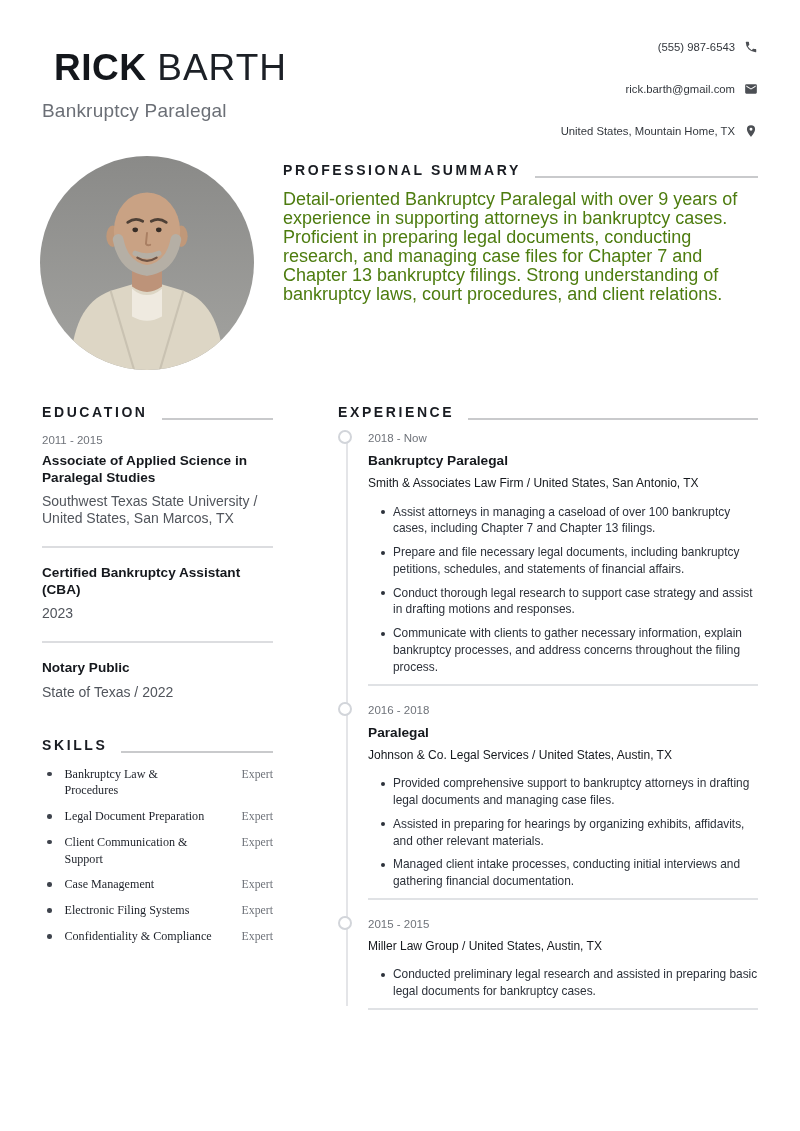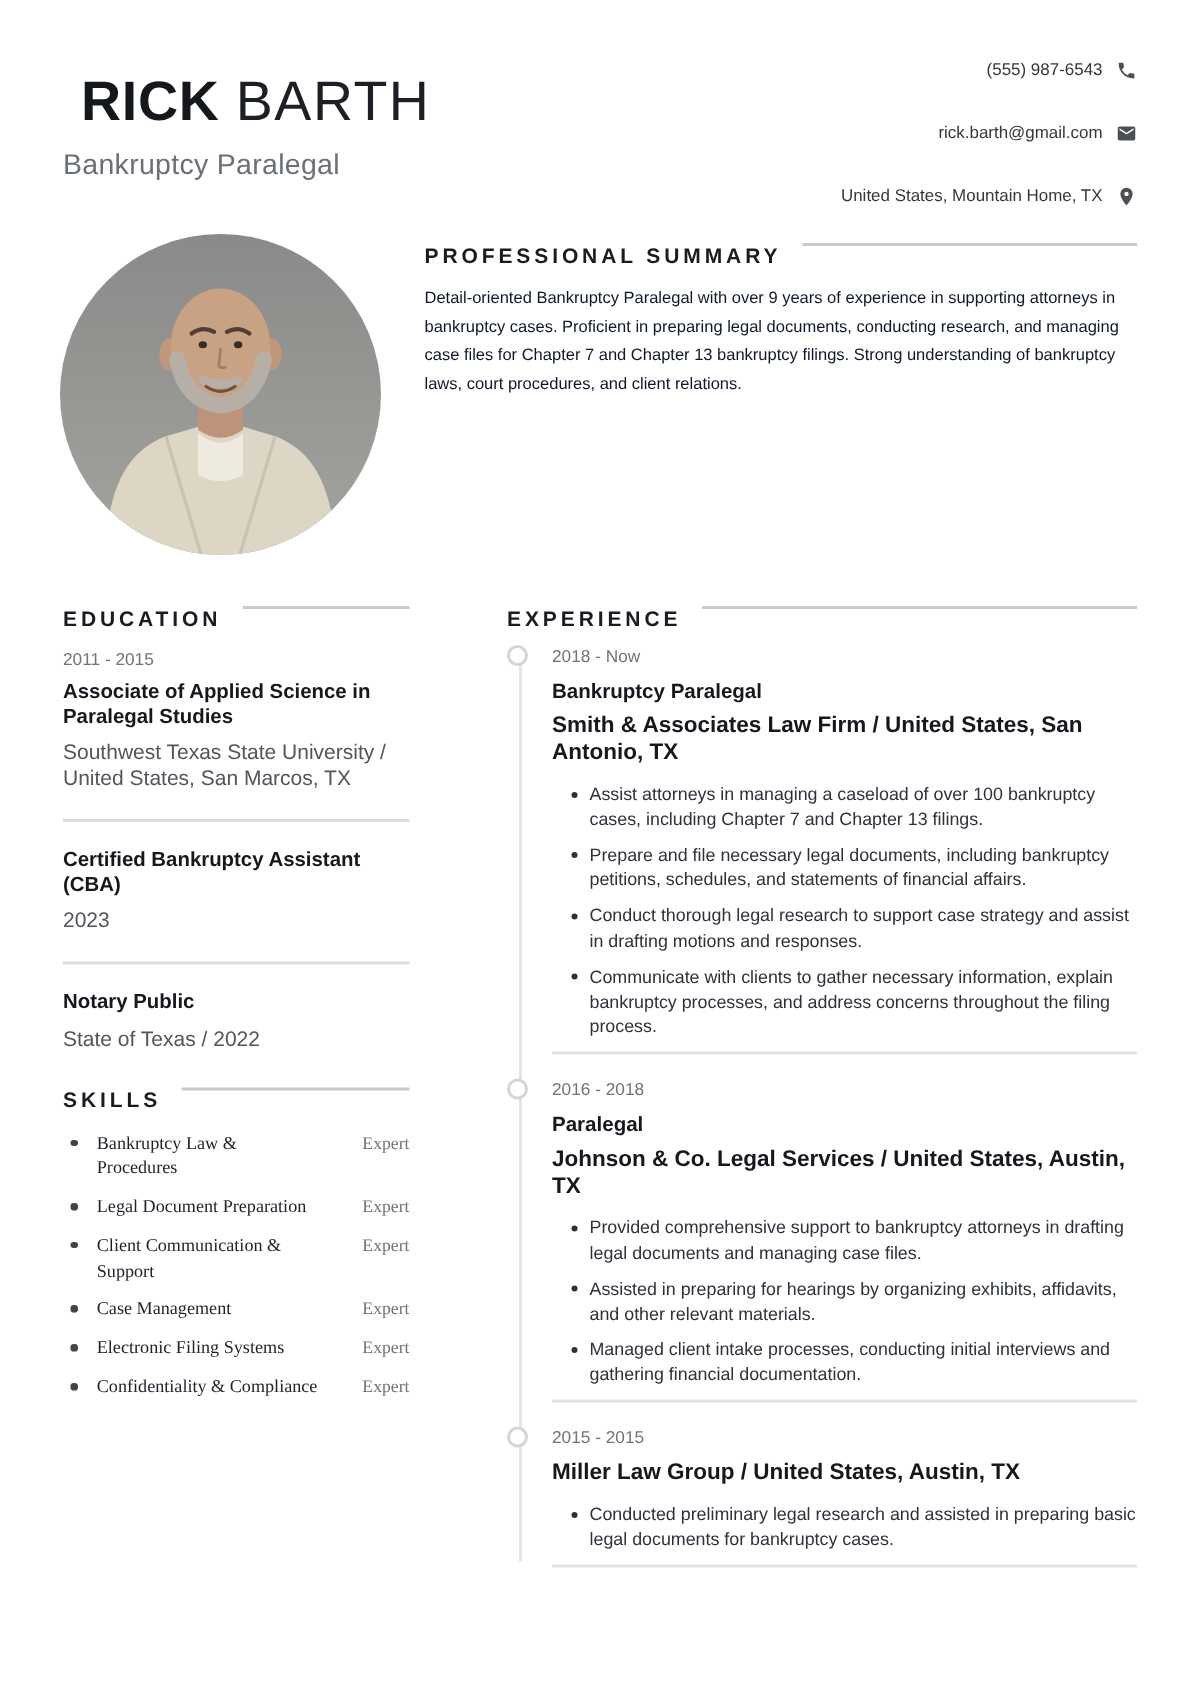--- a/index.html
+++ b/index.html
@@ -19,54 +19,54 @@
 
   .contact { position:absolute; top:40px; right:42px; display:flex; flex-direction:column; gap:28px; align-items:flex-end; }
   .contact-row { display:flex; align-items:center; gap:9px; font-size:11.3px; color:#33373d; }
   .contact-row svg { width:14px; height:14px; fill:#4c4f54; flex:none; }
 
   
   .photo { position:absolute; left:40px; top:156px; width:214px; height:214px; }
   .photo svg { width:100%; height:100%; display:block; }
 
   
-  .sec-head { display:flex; align-items:flex-start; }
+  .sec-head { display:flex; align-items:flex-end; }
   .sec-head h2 { margin:0; font-size:14px; font-weight:700; letter-spacing:2.6px; color:#191c22; white-space:nowrap; }
   .sec-head .rule { flex:1; height:2px; background:#c9cacc; margin-left:14px; }
 
   
   .summary { position:absolute; left:283px; top:162px; width:475px; }
-  .summary p { margin:12px 0 0; font-size:11px; line-height:18.9px; color:#0f172a; }
+  .summary p { margin:12px 0 0; font-size:18px; line-height:18.9px; color:#4d7c0f; }
 
   
   .left-col  { position:absolute; left:42px;  top:404px; width:231px; }
   .right-col { position:absolute; left:338px; top:404px; width:420px; }
 
   
   .edu-dates { font-size:11.5px; color:#6f737a; margin:14px 0 7px; }
   .edu-title { font-size:13.6px; font-weight:700; color:#15181d; line-height:16.5px; margin:0 0 7px; }
   .edu-sub   { font-size:14px; color:#51555c; line-height:17px; }
   .edu-divider { height:2px; background:#dcdde0; margin:19px 0 17px; border:0; }
 
   
-  .skills { margin-top:24px; }
+  .skills { margin-top:36px; }
   .skills .sec-head { margin-bottom:13px; }
   .skill-row { display:flex; align-items:flex-start; margin-bottom:9px;font-family:Liberation Serif, serif; }
   .skill-bullet { width:4.5px; height:4.5px; border-radius:50%; background:#3e434c; margin:6px 13px 0 5px; flex:none; }
   .skill-name { width:150px; font-size:12.1px; line-height:16.8px; color:#1d2129; }
   .skill-level { margin-left:auto; font-size:11.8px; color:#6f737a; padding-top:1px; }
 
   
   .timeline { position:relative; margin-top:10px; }
   .timeline::before { content:""; position:absolute; left:8px; top:10px; bottom:4px; width:2px; background:#e4e5e8; }
   .xp-entry { position:relative; padding-left:30px; }
   .xp-circle { position:absolute; left:0; top:0; width:14px; height:14px; border:2px solid #d2d5da; border-radius:50%; background:#fff; z-index:1; }
   .xp-dates { font-size:11.5px; color:#6f737a; margin:0 0 8px; padding-top:2px; }
   .xp-role { font-size:13.7px; font-weight:700; color:#15181d; margin:0 0 6px; line-height:17px; }
-  .xp-company { font-size:15px; font-weight:700; color:#15181d; line-height:17.5px; margin:0 0 11px; }
+  .xp-company { font-size:12px; font-weight:400; color:#15181d; line-height:17.5px; margin:0 0 11px; }
   .xp-bullets { list-style:none; margin:0; padding:0 0 0 13px; }
   .xp-bullets li { position:relative; font-size:11.9px; line-height:16.8px; color:#2c313a; padding-left:12px; margin-bottom:7px; }
   .xp-bullets li::before { content:""; position:absolute; left:0; top:6.5px; width:4px; height:4px; border-radius:50%; background:#2c313a; }
   .xp-divider { height:2px; background:#e0e2e5; margin:8px 0 16px 30px; border:0; position:relative; z-index:1; }
 </style>
 </head>
 <body>
 
 <div class="page">
 

